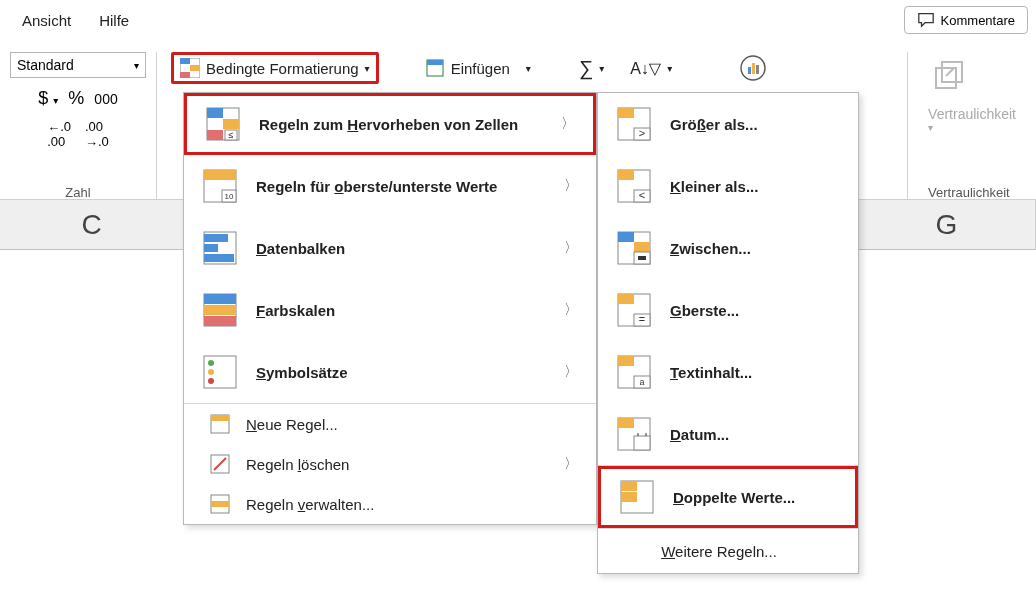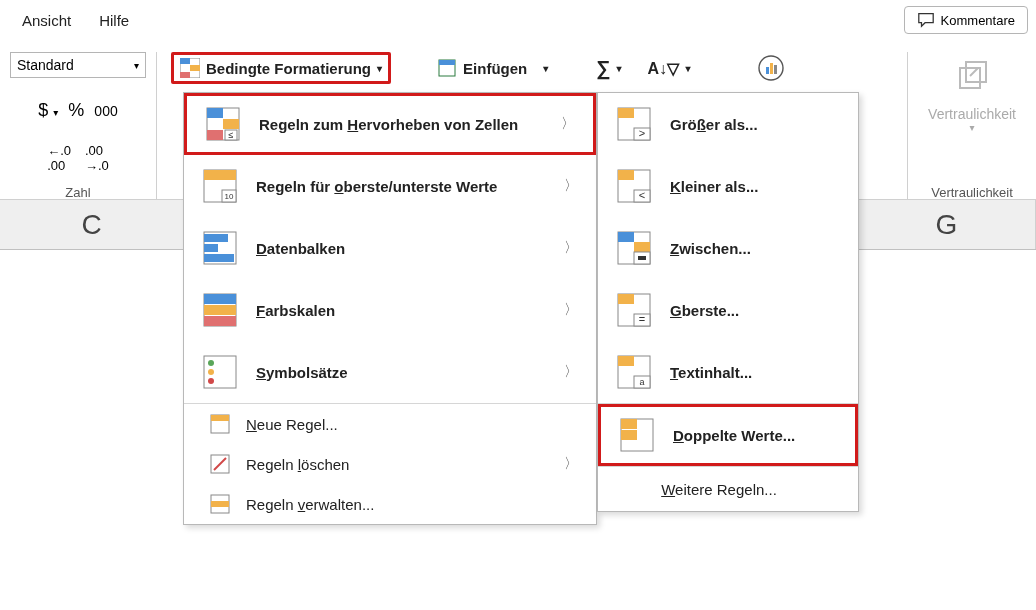--- a/index.html
+++ b/index.html
@@ -7,32 +7,32 @@
 
 .menubar { height: 40px; display: flex; align-items: center; padding: 0 8px; background: #fff; }
 .menubar-item { padding: 6px 14px; font-size: 15px; color: #222; }
 .menubar-spacer { flex: 1; }
 
 .kommentare-btn { display: flex; align-items: center; gap: 6px; border: 1px solid #b5b5b5; border-radius: 4px; padding: 4px 12px; font-size: 13px; cursor: pointer; justify-content: center; }
 .kommentare-btn svg { width: 18px; height: 18px; }
 
 .ribbon { height: 160px; background: #fff; border-bottom: 1px solid #d0d0d0; display: flex; align-items: flex-start; padding-top: 12px; position: relative; }
 
-.zahl-group { padding: 0 10px; border-right: 1px solid #d0d0d0; height: 148px; display: flex; flex-direction: column; align-items: center; gap: 12px; }
+.zahl-group { padding: 0 10px; border-right: 1px solid #d0d0d0; height: 148px; display: flex; flex-direction: column; align-items: center; }
 .format-select { width: 136px; height: 26px; border: 1px solid #b5b5b5; background: #fff; display: flex; align-items: center; justify-content: space-between; padding: 0 6px; font-size: 14px; }
 .zahl-icons { display: flex; gap: 10px; margin-top: 10px; align-items: center; font-size: 18px; }
 .zahl-icons2 { display: flex; gap: 14px; margin-top: 10px; font-size: 16px; }
 .group-label { margin-top: auto; font-size: 13px; color: #555; }
 
 .ribbon-buttons { display: flex; gap: 18px; padding-left: 14px; align-items: flex-start; }
-.ribbon-btn { display: flex; align-items: center; gap: 6px; height: 32px; font-size: 15px; color: #222; padding: 0 4px; font-weight: bold; }
+.ribbon-btn { display: flex; align-items: center; gap: 6px; height: 32px; font-size: 15px; color: #222; padding: 0 4px; }
 .ribbon-btn.highlight { border: 3px solid #d11a1a; border-radius: 2px; padding: 0 6px; }
 
 .right-ribbon-area { margin-left: auto; display: flex; }
-.vertraulichkeit-group { display: flex; flex-direction: column; align-items: center; padding: 0 20px; border-left: 1px solid #d0d0d0; height: 148px; color: #888; }
+.vertraulichkeit-group { display: flex; flex-direction: column; align-items: flex-start; padding: 0 20px; border-left: 1px solid #d0d0d0; height: 148px; color: #888; }
 .vertraulichkeit-icon { font-size: 34px; margin-top: 4px; }
 .vertraulichkeit-group .group-label { color: #555; }
 
 .sheet-area { position: relative; height: 410px; }
 .col-header-row { height: 50px; display: flex; background: #efefef; border-bottom: 1px solid #c0c0c0; }
 .col-header { flex: 1; display: flex; align-items: center; justify-content: center; font-size: 28px; color: #444; border-right: 1px solid #d0d0d0; }
 
 .dropdown { position: absolute; background: #fff; border: 1px solid #b8b8b8; box-shadow: 3px 3px 6px rgba(0,0,0,0.15); z-index: 100; }
 .dropdown1 { left: 183px; top: 92px; width: 414px; }
 .dropdown2 { left: 597px; top: 92px; width: 262px; }
@@ -267,20 +267,30 @@
   </div>
   <div class="dd-item">
     <svg class="dd-icon" viewBox="0 0 36 36">
         <rect x="2" y="2" width="32" height="32" fill="none" stroke="#888"></rect>
         <rect x="2" y="2" width="16" height="10" fill="#f2b24a"></rect>
         <rect x="18" y="22" width="16" height="12" fill="#fff" stroke="#888"></rect>
         <text x="26" y="31" font-size="9" text-anchor="middle" fill="#333">a</text>
       </svg>
     <span class="label-text"><b><span class="ul">T</span><span>extinhalt...</span></b></span>
   </div>
+  <div class="dd-item">
+    <svg class="dd-icon" viewBox="0 0 36 36">
+        <rect x="2" y="2" width="32" height="32" fill="none" stroke="#888"></rect>
+        <rect x="2" y="2" width="16" height="10" fill="#f2b24a"></rect>
+        <rect x="18" y="20" width="16" height="14" fill="#fff" stroke="#888"></rect>
+        <line x1="22" y1="20" x2="22" y2="17" stroke="#333"></line>
+        <line x1="30" y1="20" x2="30" y2="17" stroke="#333"></line>
+      </svg>
+    <span class="label-text"><b><span class="ul">D</span><span>atum...</span></b></span>
+  </div>
   <div class="dd-separator"></div>
   <div class="dd-item highlight-box">
     <svg class="dd-icon" viewBox="0 0 36 36">
         <rect x="2" y="2" width="32" height="32" fill="none" stroke="#888"></rect>
         <rect x="2" y="2" width="16" height="10" fill="#f2b24a"></rect>
         <rect x="2" y="13" width="16" height="10" fill="#f2b24a"></rect>
       </svg>
     <span class="label-text"><b><span class="ul">D</span><span>oppelte Werte...</span></b></span>
   </div>
   <div class="dd-separator"></div>

